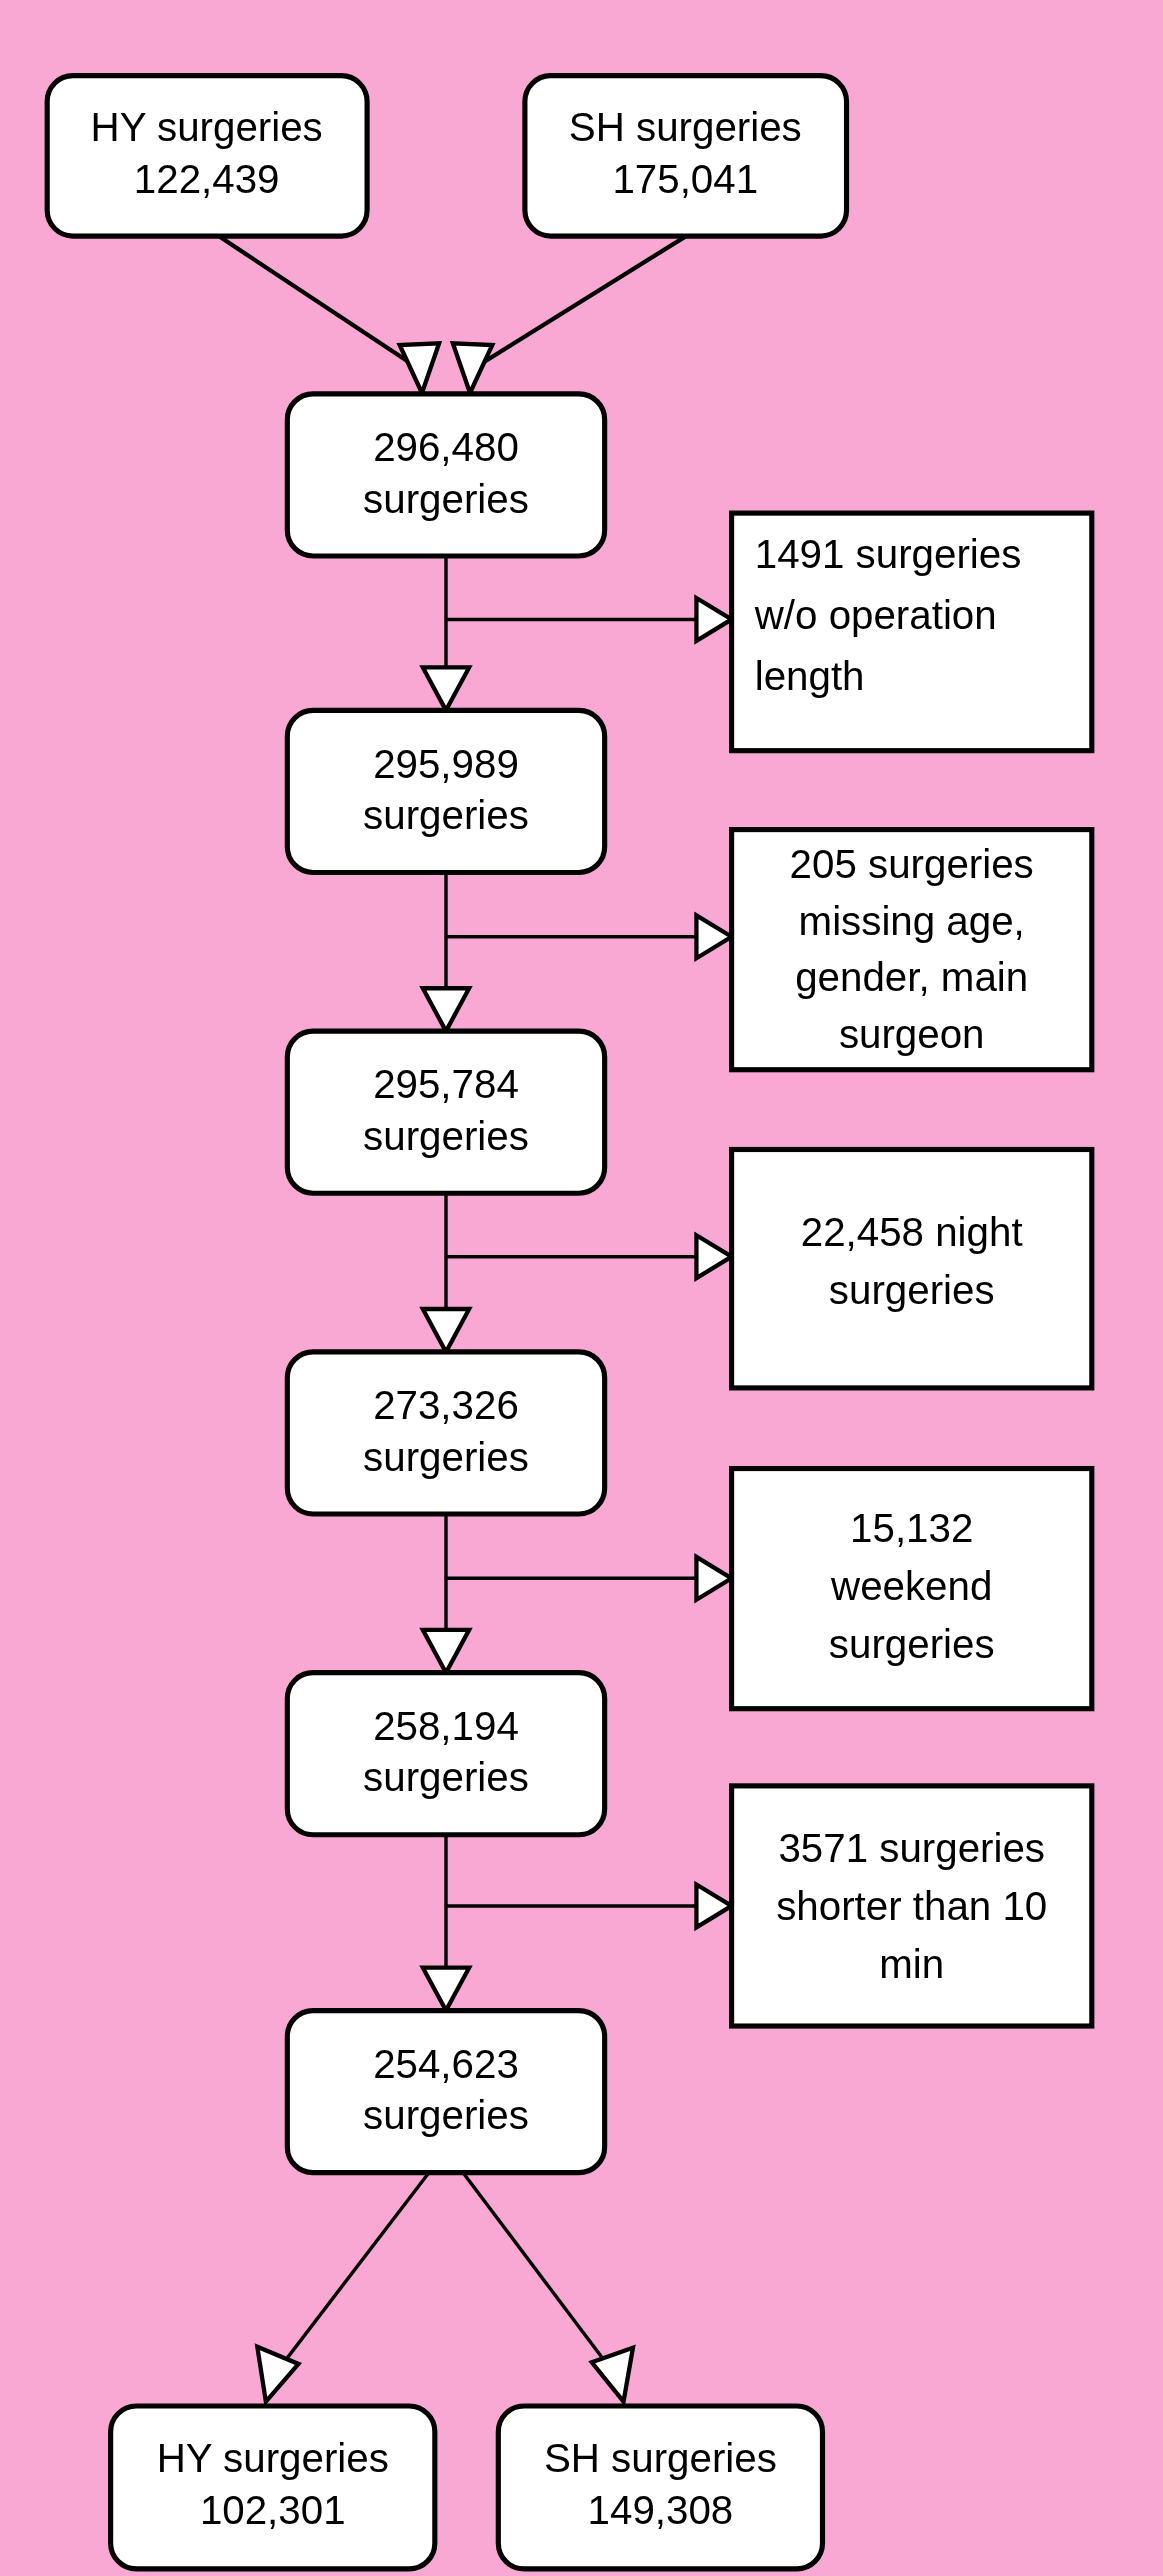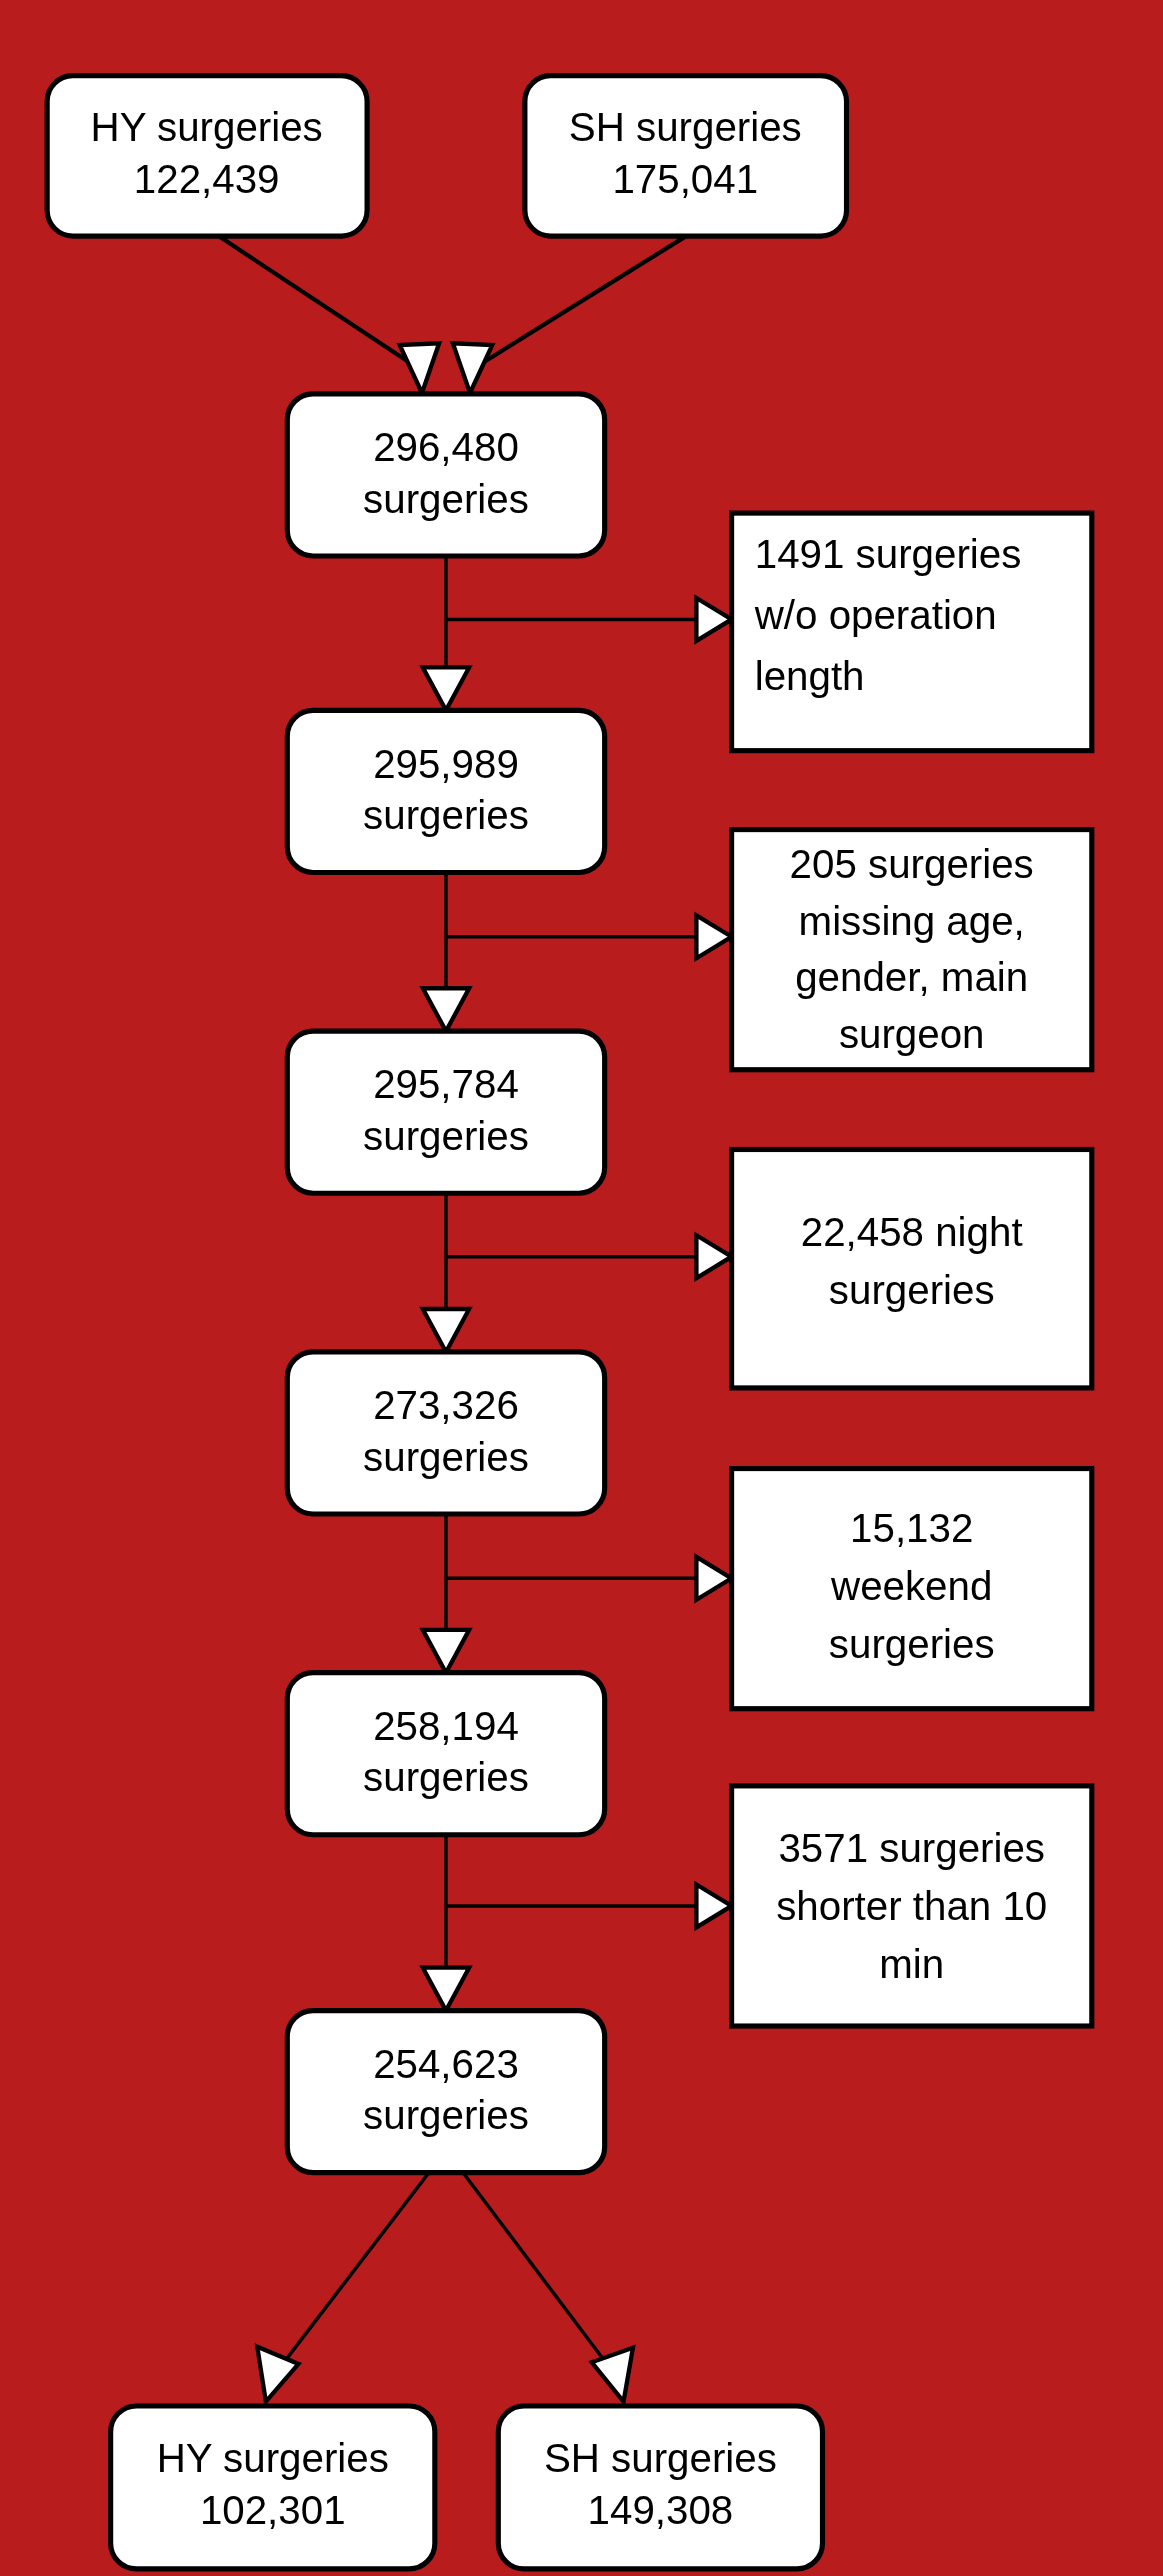--- a/index.html
+++ b/index.html
@@ -10,21 +10,21 @@
   body {
     width: 1163px;
     height: 2576px;
     font-family: "Liberation Sans", sans-serif;
     overflow: hidden;
   }
   #flow-root {
     position: relative;
     width: 1163px;
     height: 2576px;
-    background: #b91c1c;
+    background: #f9a8d4;
   }
   svg#flow-svg {
     position: absolute;
     top: 0;
     left: 0;
     width: 1163px;
     height: 2576px;
     display: block;
   }
   .node-rect {

